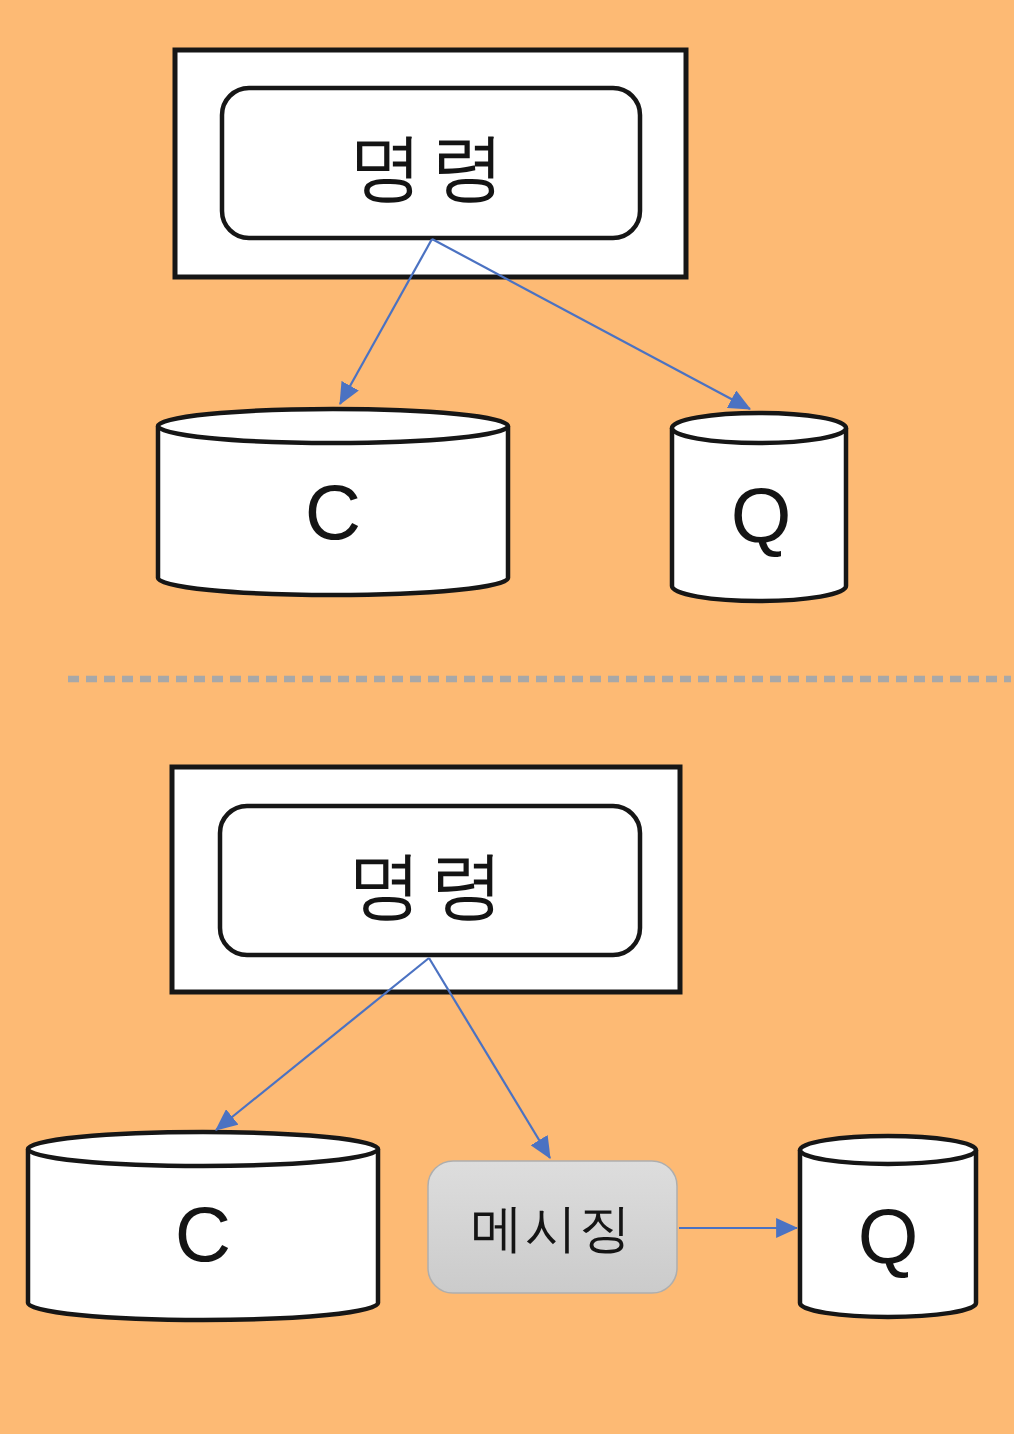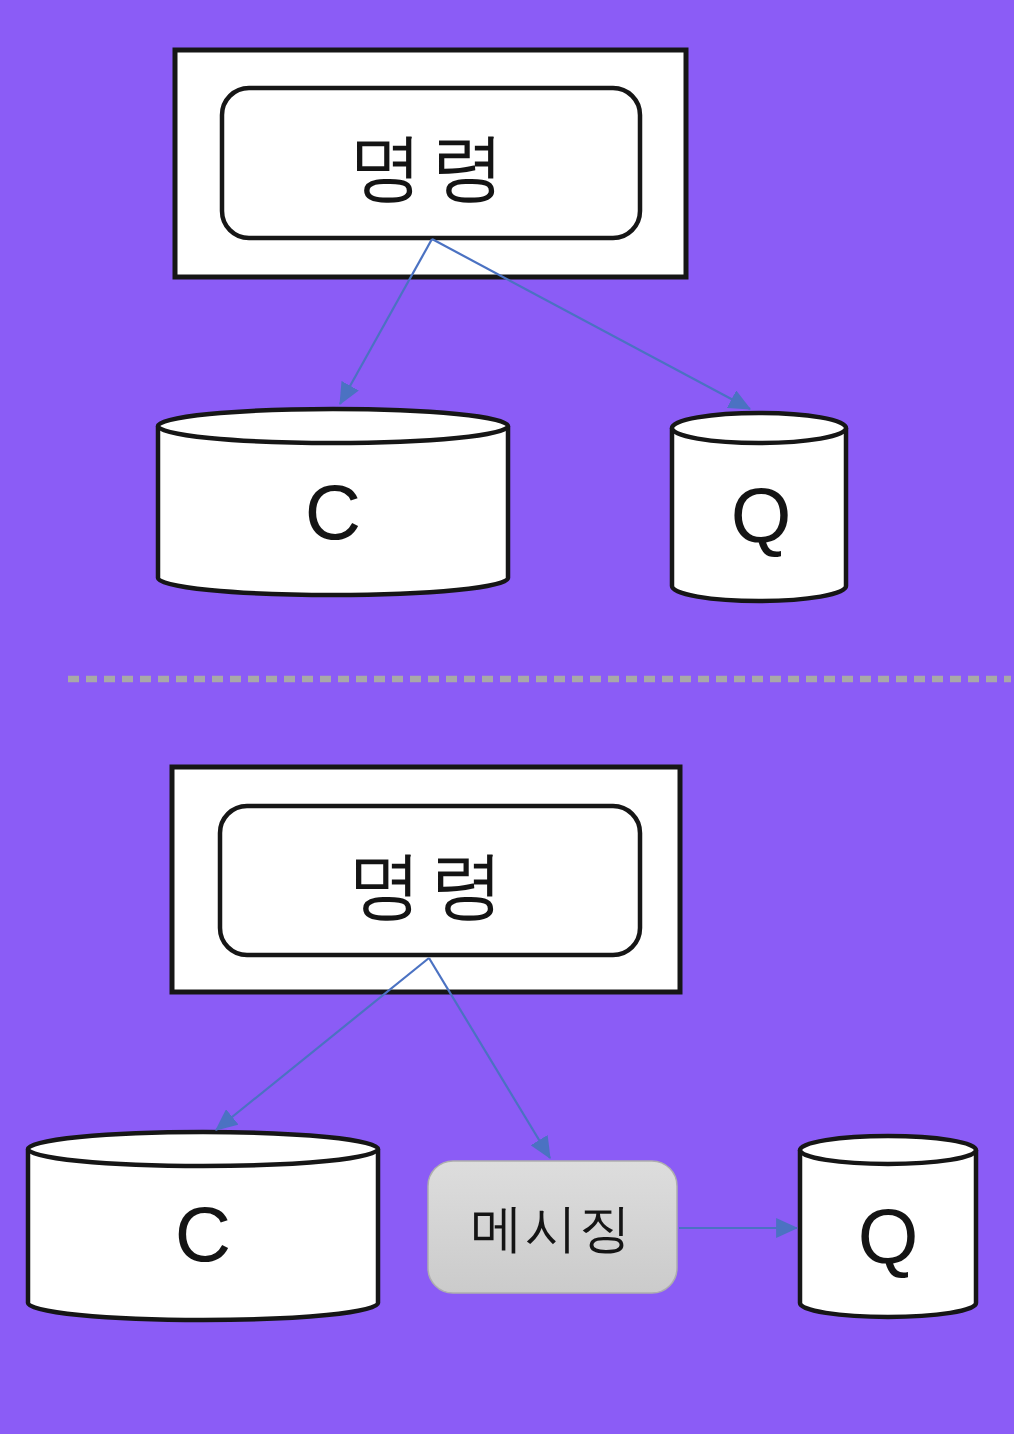--- a/index.html
+++ b/index.html
@@ -4,21 +4,21 @@
 <style>
   html, body {
     margin: 0;
     padding: 0;
     background: #ffffff;
   }
   .canvas {
     position: relative;
     width: 1014px;
     height: 1434px;
-    background: #8b5cf6;
+    background: #fdba74;
     font-family: "Liberation Sans", "DejaVu Sans", sans-serif;
     overflow: hidden;
   }
   svg.diagram {
     position: absolute;
     left: 0;
     top: 0;
     width: 1014px;
     height: 1434px;
     display: block;

